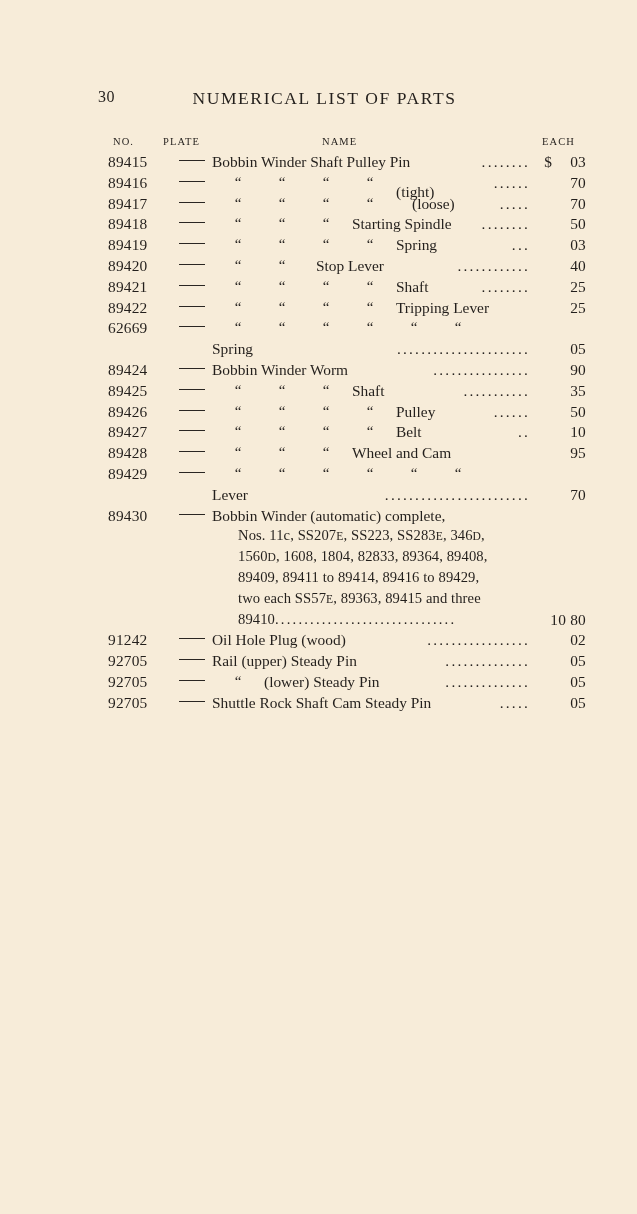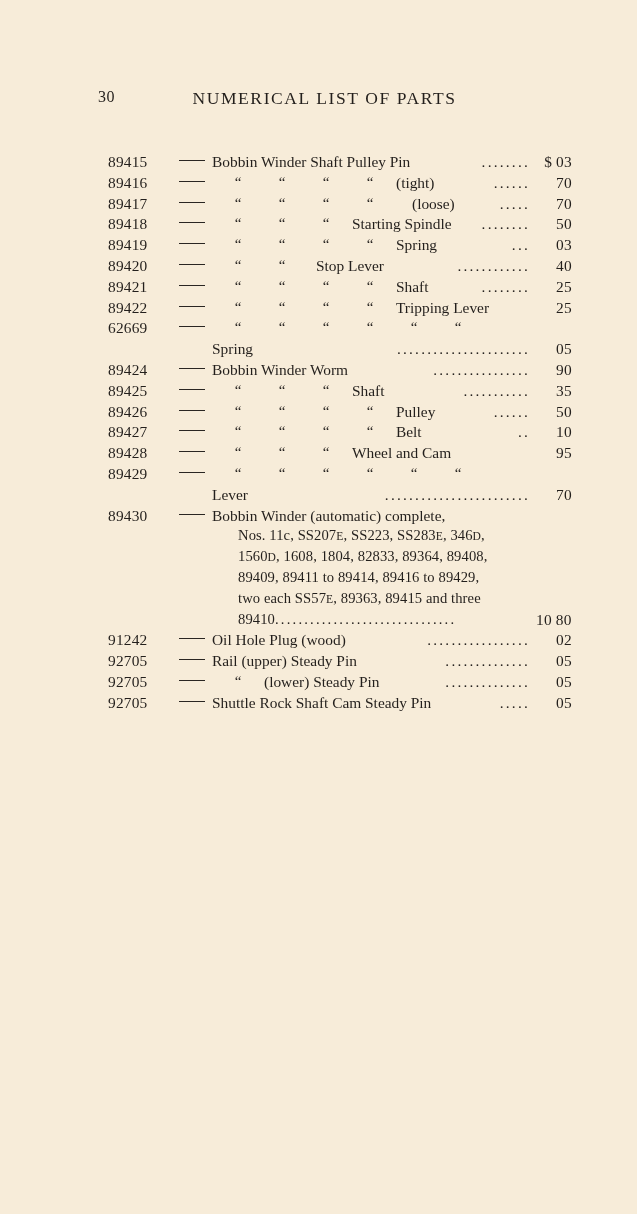--- a/index.html
+++ b/index.html
@@ -104,20 +104,21 @@
   .c-dollar {
     position: absolute;
     left: 538px;
     width: 14px;
     text-align: right;
   }
   .c-each {
     position: absolute;
     left: 556px;
     width: 30px;
+    text-align: right;
     letter-spacing: 0.2px;
   }
   .c-each.wide {
     left: 536px;
     width: 50px;
   }
   
   .nm { display: inline-block; }
   .dots {
     display: inline-block;
@@ -143,41 +144,47 @@
 </head>
 <body>
 
 <div class="page">
 
   <div class="header">
     <div class="folio">30</div>
     <div class="page-title">NUMERICAL LIST OF PARTS</div>
   </div>
 
+  <div class="colheads">
+    <div class="ch-no">NO.</div>
+    <div class="ch-plate">PLATE</div>
+    <div class="ch-name">NAME</div>
+    <div class="ch-each">EACH</div>
+  </div>
 
   <div class="table" id="table-body">
       <div class="row">
         <span class="c-no">89415</span>
         <span class="c-plate"><span class="dash"></span></span>
         <span class="c-name">
           <span class="nm" style="position:absolute;left:0px;">Bobbin Winder Shaft Pulley Pin</span>
           <span class="dots" style="position:absolute;right:0;">........</span>
         </span>
         <span class="c-dollar">$</span>
         <span class="c-each">03</span>
       </div>
       <div class="row">
         <span class="c-no">89416</span>
         <span class="c-plate"><span class="dash"></span></span>
         <span class="c-name">
           <span class="q" style="position:absolute;left:18px;width:16px;">“</span>
           <span class="q" style="position:absolute;left:62px;width:16px;">“</span>
           <span class="q" style="position:absolute;left:106px;width:16px;">“</span>
           <span class="q" style="position:absolute;left:150px;width:16px;">“</span>
-          <span class="nm" style="position:absolute;left:184px;">(tight)</span>
+          <span class="nm" style="position:absolute;left:184px;margin-top:9px;">(tight)</span>
           <span class="dots" style="position:absolute;right:0;">......</span>
         </span>
         <span class="c-dollar"></span>
         <span class="c-each">70</span>
       </div>
       <div class="row">
         <span class="c-no">89417</span>
         <span class="c-plate"><span class="dash"></span></span>
         <span class="c-name">
           <span class="q" style="position:absolute;left:18px;width:16px;">“</span>

